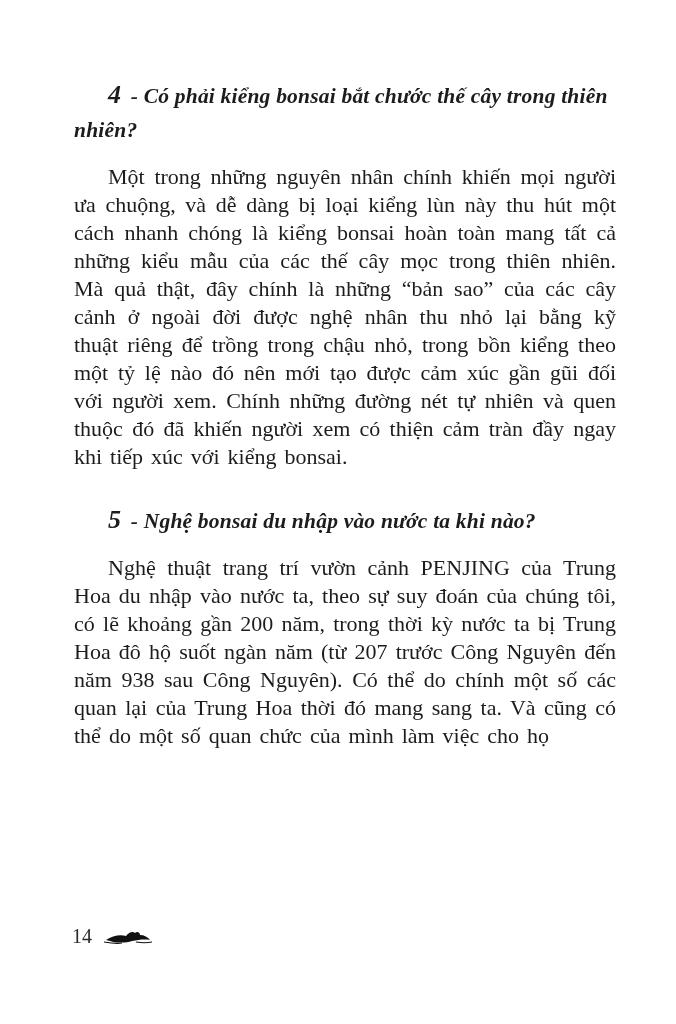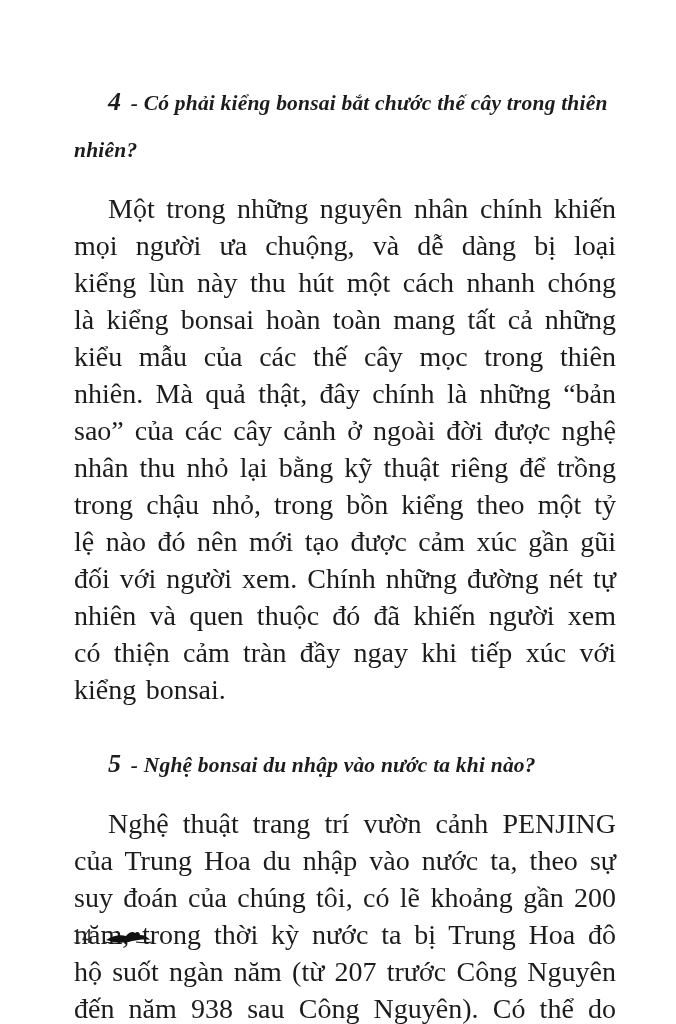--- a/index.html
+++ b/index.html
@@ -21,35 +21,35 @@
   .content {
     position: absolute;
     top: 78px;
     left: 74px;
     right: 60px;
   }
   .section-heading {
     font-weight: bold;
     font-style: italic;
     font-size: 21.5px;
-    line-height: 47px;
+    line-height: 34px;
     text-indent: 34px;
     text-align: left;
     margin: 0 0 16px 0;
     letter-spacing: 0.2px;
   }
   .heading-number {
     font-size: 26px;
     font-weight: bold;
     font-style: italic;
     padding-right: 4px;
   }
   .body-paragraph {
-    font-size: 28px;
-    line-height: 37px;
+    font-size: 22px;
+    line-height: 28px;
     text-align: justify;
     text-indent: 34px;
     word-spacing: 2.5px;
     margin: 0 0 26px 0;
   }
   .section-gap {
     height: 6px;
   }
   .page-footer {
     position: absolute;

